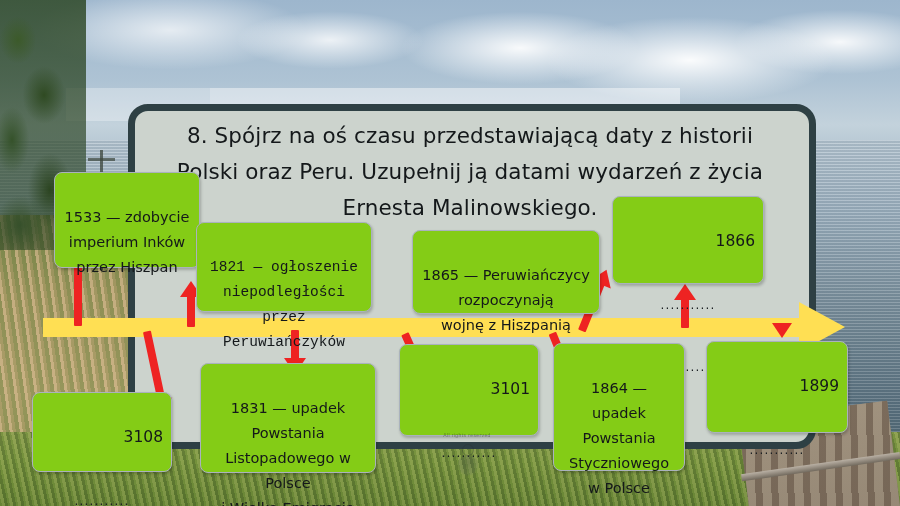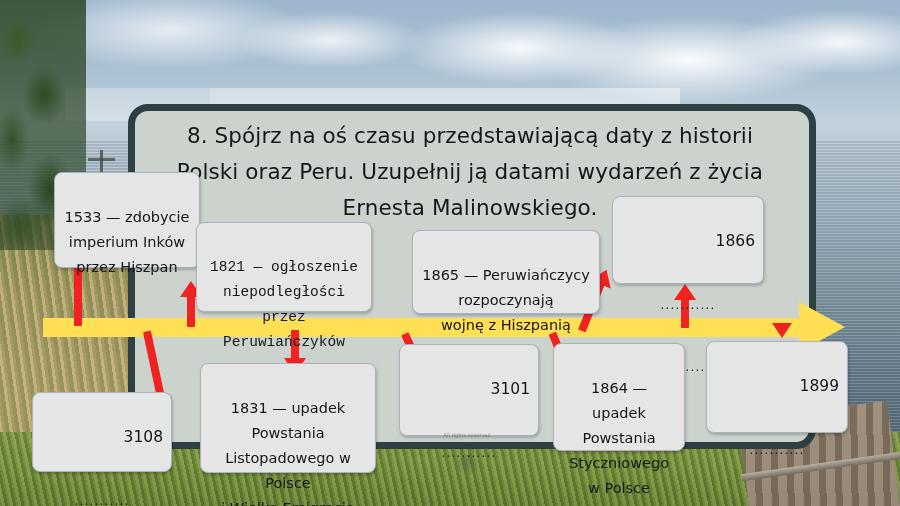--- a/index.html
+++ b/index.html
@@ -124,21 +124,21 @@
     position: absolute; left: 799px; top: 302px;
     width: 0; height: 0;
     border-top: 25px solid transparent;
     border-bottom: 25px solid transparent;
     border-left: 46px solid #ffdf53;
   }
 
   
   .card {
     position: absolute;
-    background: #e5e5e5;
+    background: #84cc16;
     border: 1px solid #aab2bd;
     border-radius: 8px;
     box-shadow: 1px 2px 3px rgba(0,0,0,.22);
     color: #14181a;
     font-family: "DejaVu Sans", sans-serif;
     font-size: 14.5px;
     line-height: 25px;
     text-align: center;
     padding: 7px 8px 8px;
     white-space: pre-line;
@@ -160,21 +160,21 @@
   .card .blank.b2 { margin-top: 26px; }
 
   
   #card-1533 { left: 54px;  top: 172px;  width: 146px; height: 96px; }
   #card-1821 { left: 196px; top: 222px;  width: 176px; height: 90px; font-family: Liberation Mono, monospace; }
   #card-1865 { left: 412px; top: 230px;  width: 188px; height: 84px; }
   #card-1866 { left: 612px; top: 196px;  width: 152px; height: 88px; }
   #card-1818 { left: 32px;  top: 392px;  width: 140px; height: 80px; }
   #card-1831 { left: 200px; top: 363px;  width: 176px; height: 110px; }
   #card-1852 { left: 399px; top: 344px;  width: 140px; height: 92px; }
-  #card-1864 { left: 553px; top: 343px;  width: 132px; height: 108px; }
+  #card-1864 { left: 553px; top: 343px;  width: 132px; height: 128px; }
   #card-1899 { left: 706px; top: 341px;  width: 142px; height: 92px; }
 
   
   .arrow { position: absolute; }
   .arrow .shaft {
     position: absolute; background: #ee2322;
     border-radius: 1px;
   }
   .arrow .head {
     position: absolute; width: 0; height: 0;

